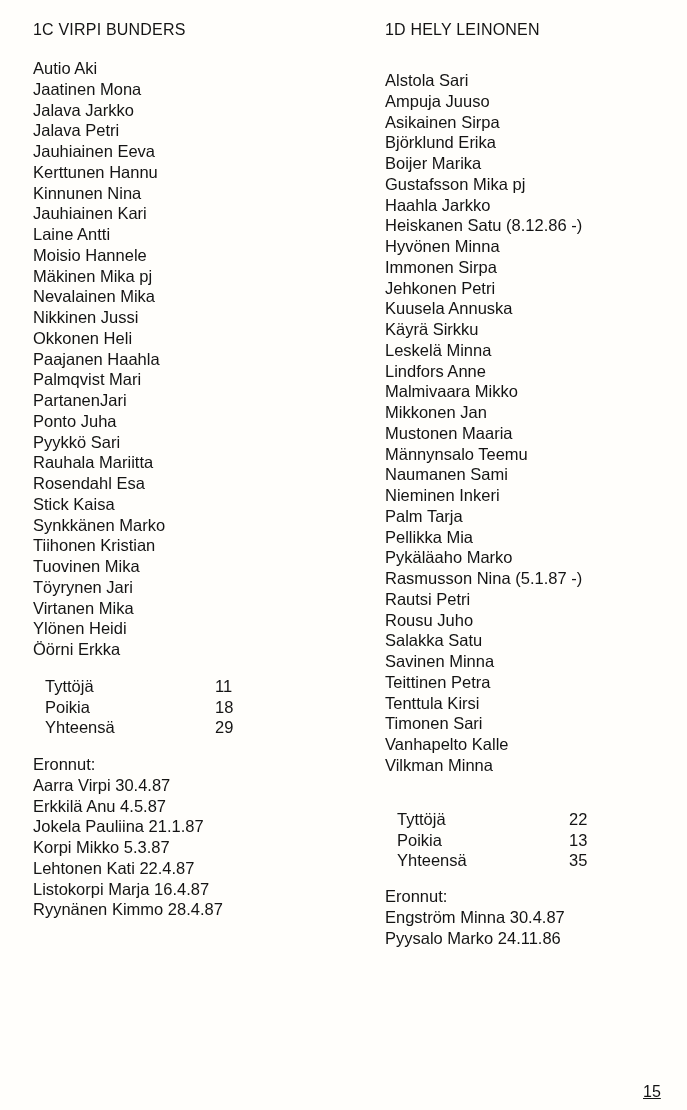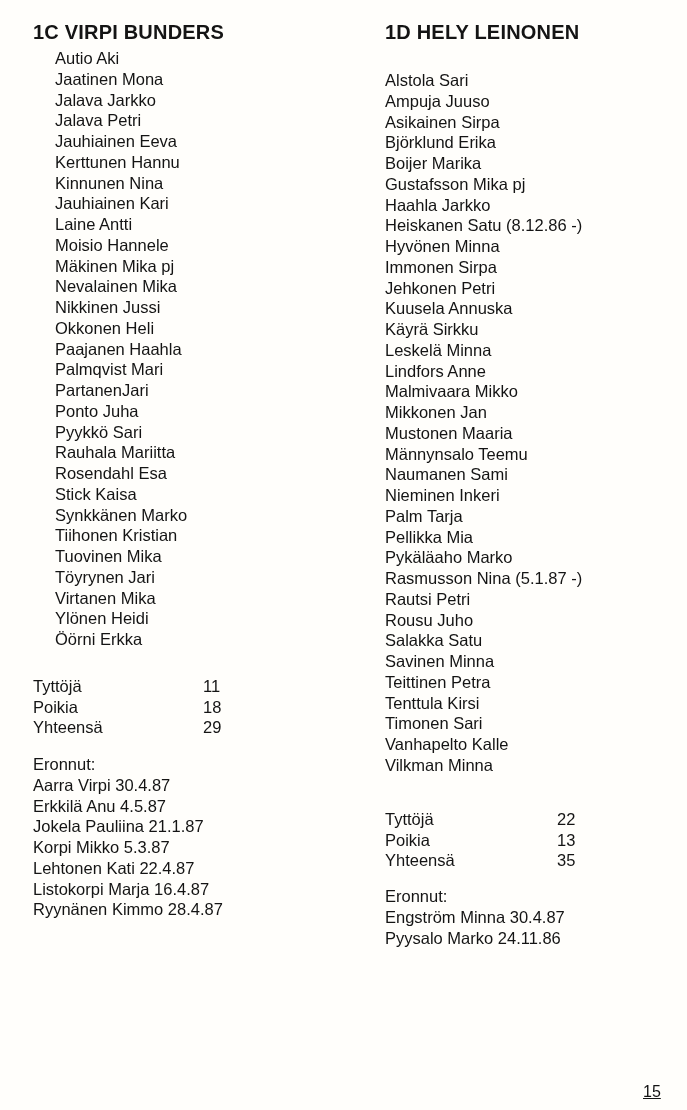--- a/index.html
+++ b/index.html
@@ -9,34 +9,34 @@
     color: #141414;
     font-family: "Liberation Sans", sans-serif;
     position: relative;
     overflow: hidden;
   }
   .col { position: absolute; top: 0; }
   .col-left { left: 33px; width: 320px; }
   .col-right { left: 385px; width: 300px; }
   .heading {
     position: absolute; top: 21px; left: 0;
-    font-weight: bold; font-size: 20px; letter-spacing: 0.2px;
+    font-weight: normal; font-size: 16px; letter-spacing: 0.2px;
     white-space: nowrap;
   }
   .list { position: absolute; left: 0; margin: 0; padding: 0; list-style: none; }
   .list li {
     font-size: 16.5px; line-height: 20.75px; height: 20.75px;
     white-space: nowrap;
   }
-  .stats { position: absolute; left: 0; }
+  .stats { position: absolute; left: 12px; }
   .stat-row { display: flex; font-size: 16.5px; line-height: 20.6px; height: 20.6px; }
   .stat-label { width: 170px; }
   .col-right .stat-label { width: 172px; }
   .stat-value { }
-  .left-list { top: 48px; margin-left: 22px; }
+  .left-list { top: 58px; }
   .left-stats { top: 676px; }
   .left-eronnut { top: 754px; }
   .right-list { top: 70px; }
   .right-stats { top: 809px; }
   .right-eronnut { top: 886px; }
   .page-number {
     position: absolute; left: 643px; top: 1083px;
     font-size: 16px;
     text-decoration: underline;
   }

